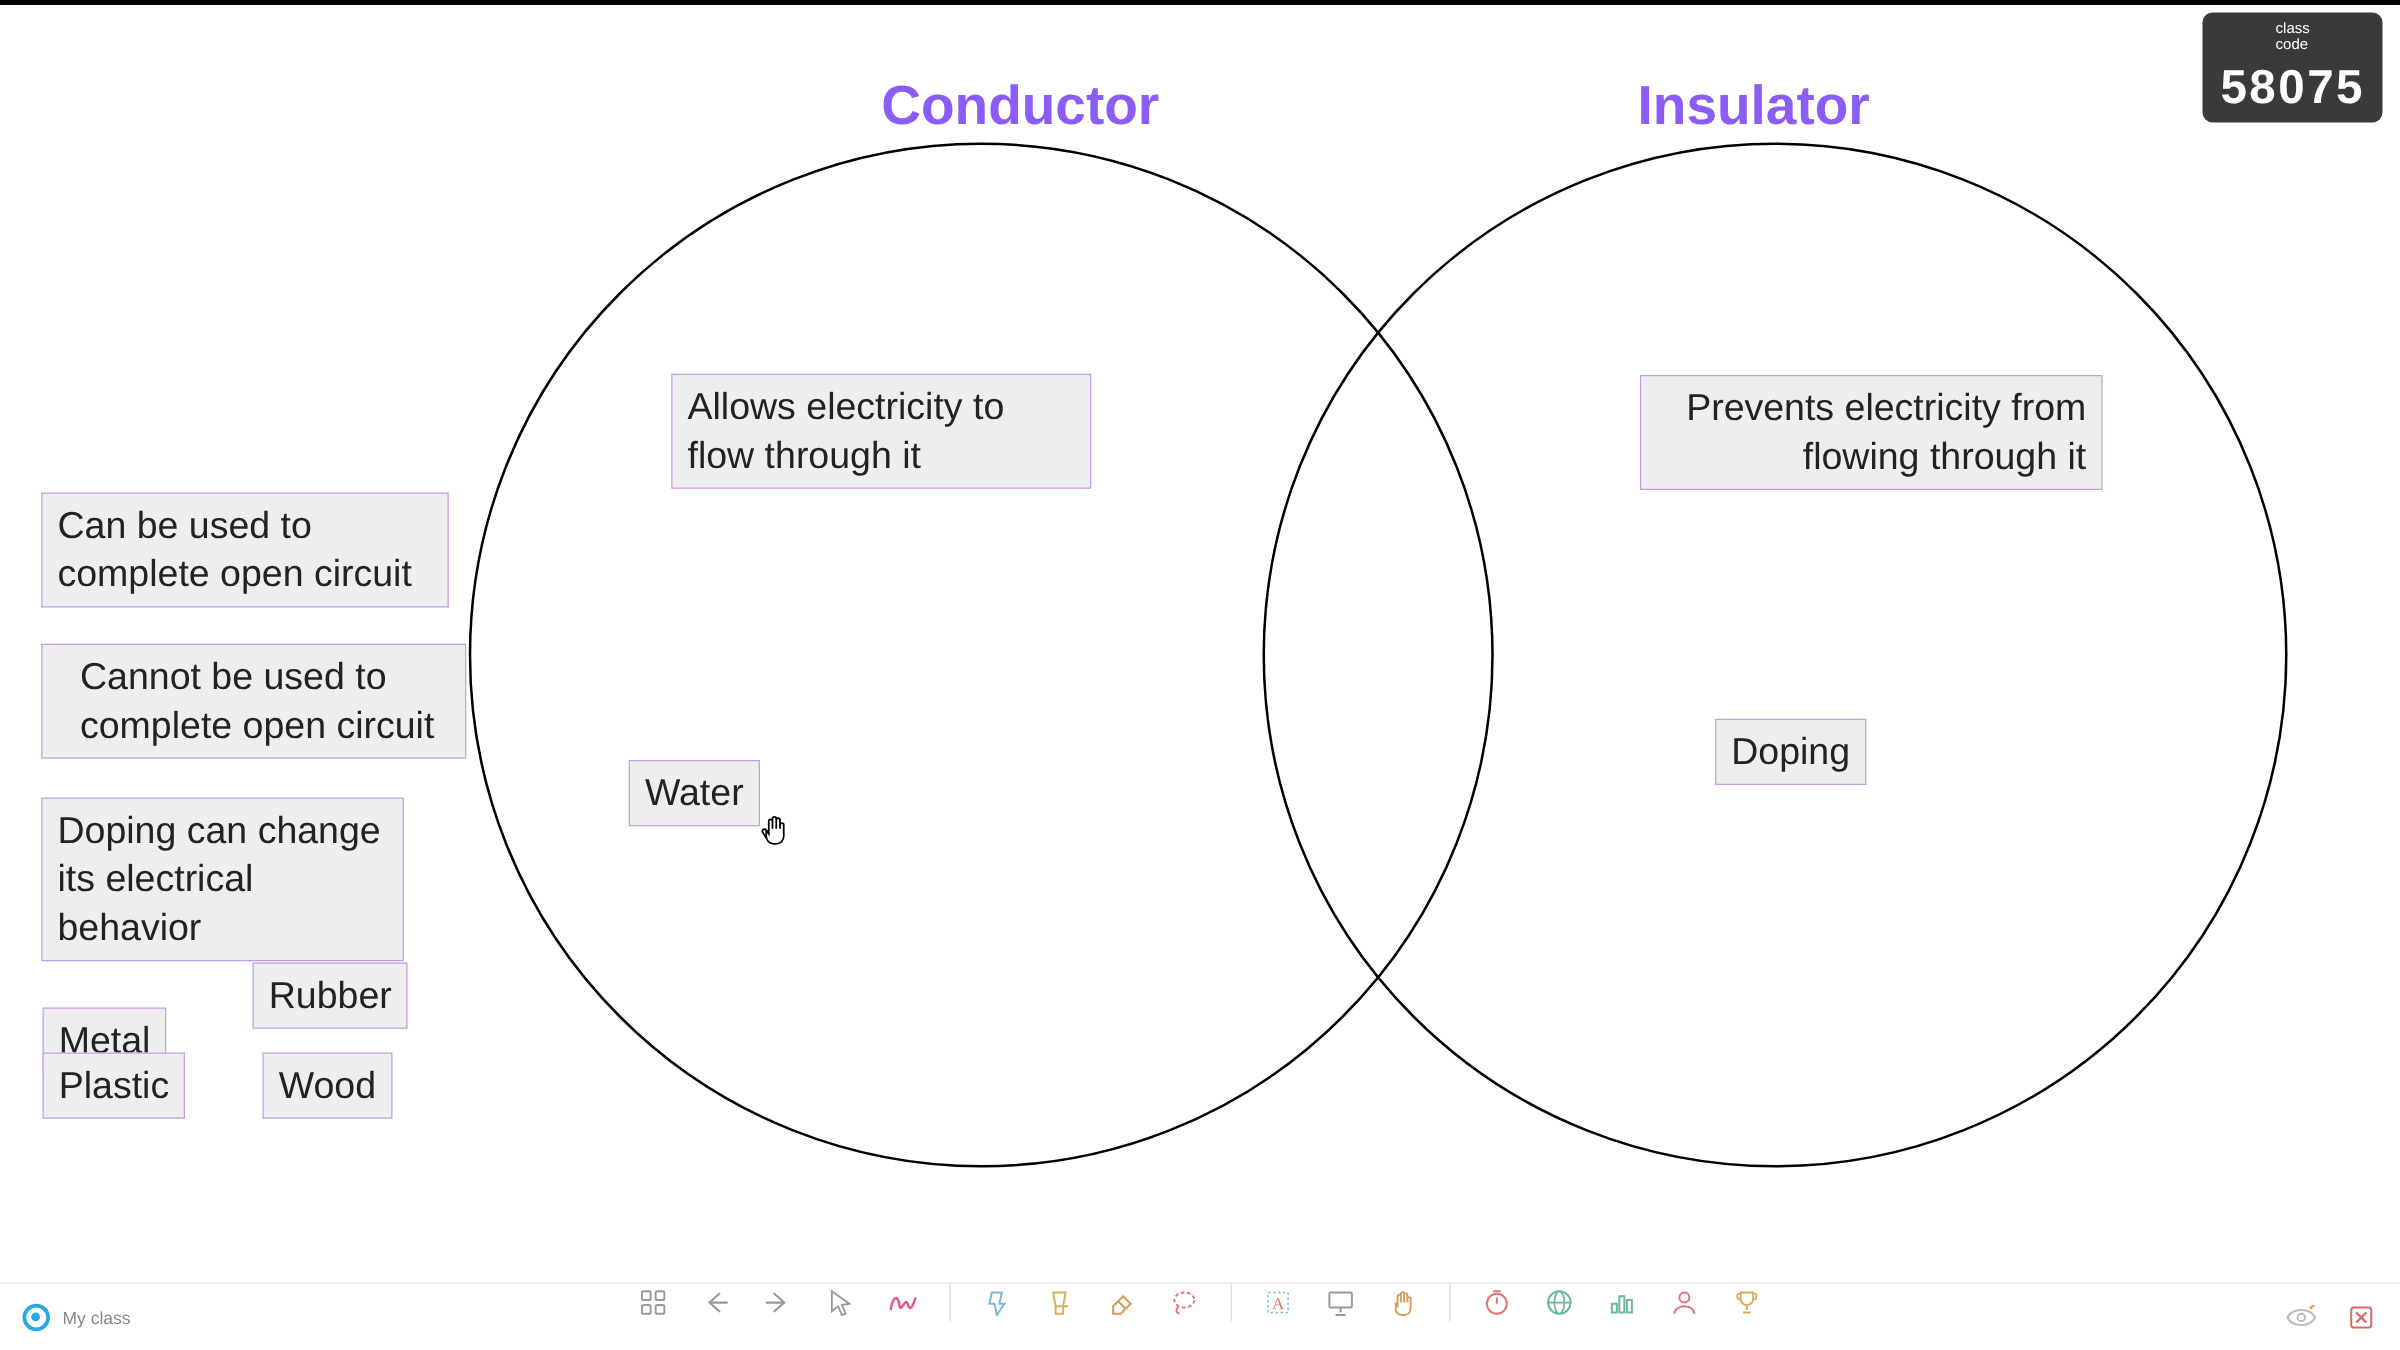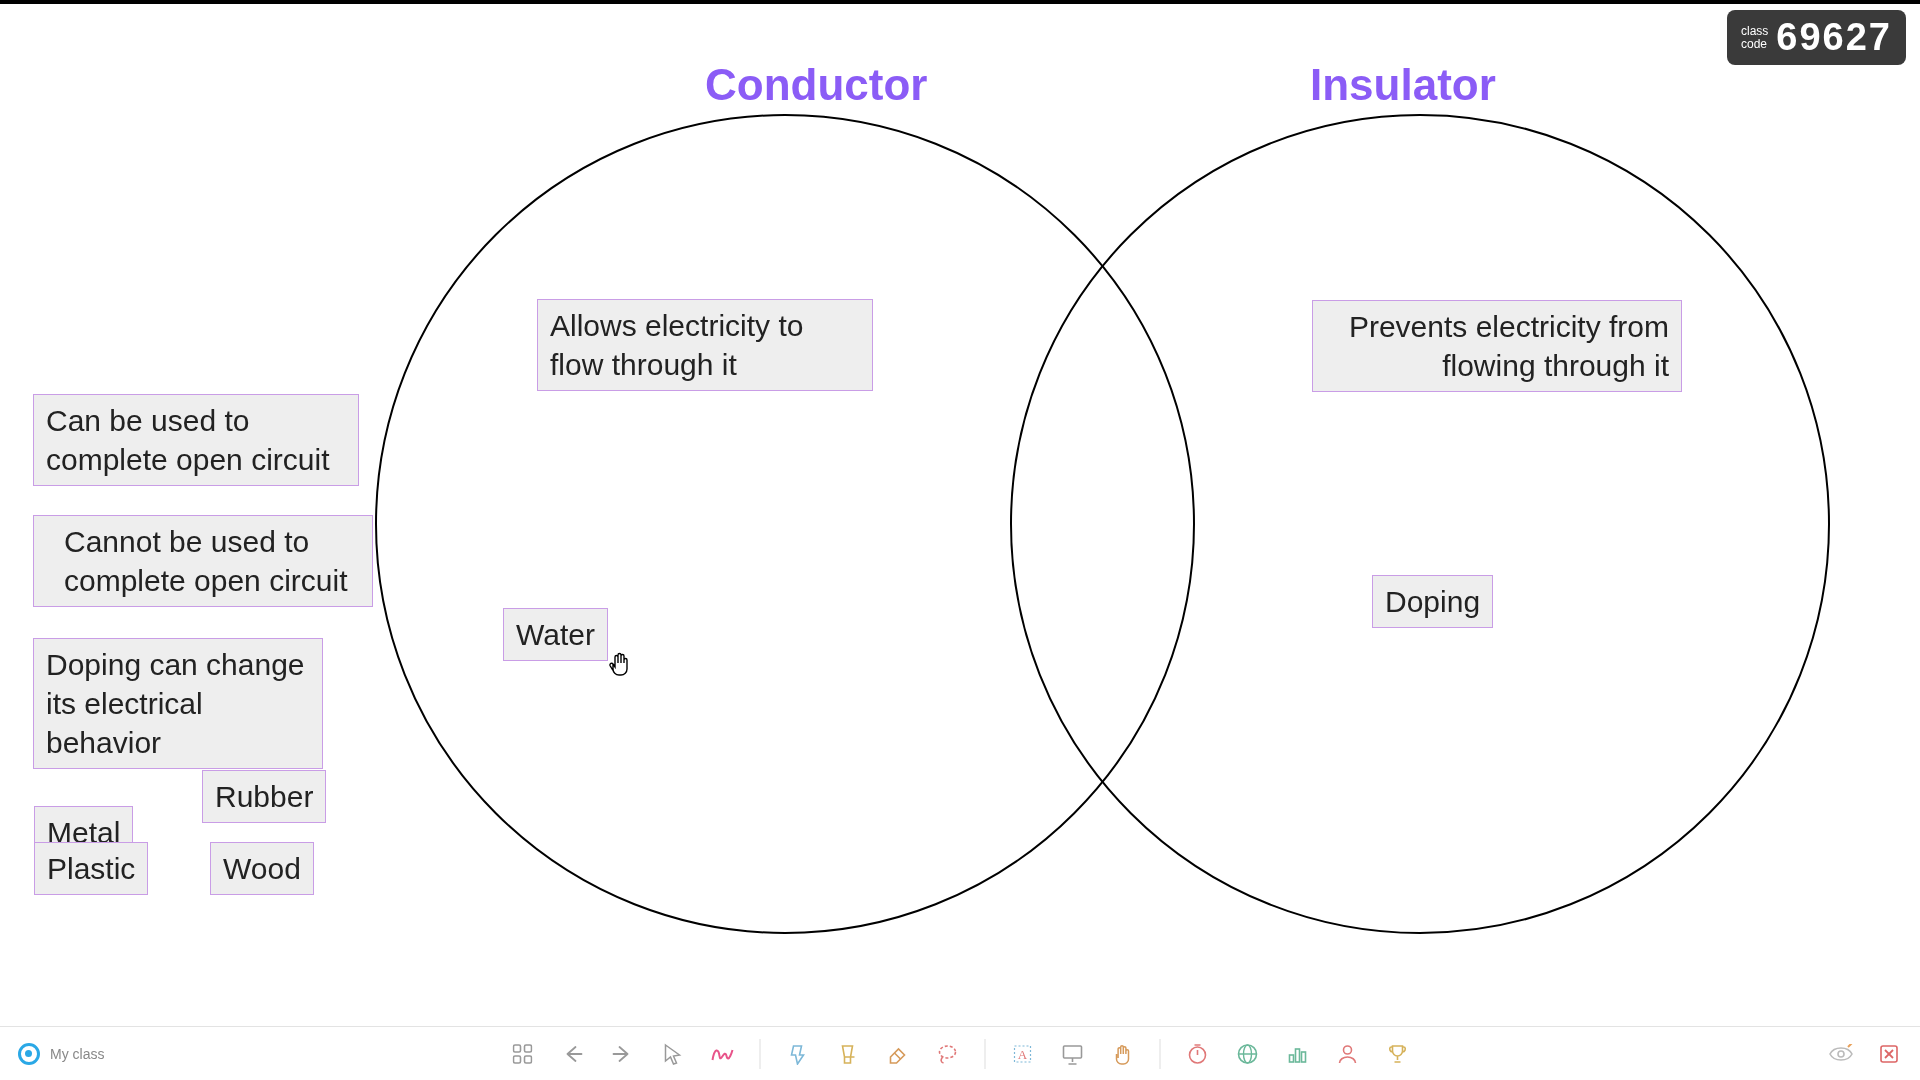--- a/index.html
+++ b/index.html
@@ -22,20 +22,21 @@
   top: 10px;
   right: 14px;
   background: #3a3a3a;
   color: #fff;
   border-radius: 8px;
   padding: 6px 14px 6px 14px;
   display: flex;
   align-items: center;
   gap: 8px;
   font-family: sans-serif;
+  flex-direction: column;
 }
 .class-code-badge .label {
   font-size: 12px;
   line-height: 1.05;
   text-align: left;
 }
 .class-code-badge .code {
   font-size: 38px;
   font-weight: 700;
   letter-spacing: 2px;
@@ -67,21 +68,20 @@
   width: 24px;
   height: 26px;
 }
 .bottombar {
   position: absolute;
   bottom: 0; left: 0; right: 0;
   height: 54px;
   border-top: 1px solid #e3e3e3;
   background: #fff;
   display: flex;
-  align-items: center;
   padding: 0 18px;
 }
 .bottombar .left {
   display: flex;
   align-items: center;
   gap: 10px;
 }
 .logo-circle {
   width: 22px;
   height: 22px;
@@ -133,21 +133,21 @@
 </head>
 <body>
 
 <div class="topbar"></div>
 
 <div class="class-code-badge">
   <div class="label">
     <div>class</div>
     <div>code</div>
   </div>
-  <div class="code">69627</div>
+  <div class="code">58075</div>
 </div>
 
 <div class="venn-title" style="left:705px; top:60px;">Conductor</div>
 <div class="venn-title" style="left:1310px; top:60px;">Insulator</div>
 
 <div class="venn-circle" style="left:375px; top:114px;"></div>
 <div class="venn-circle" style="left:1010px; top:114px;"></div>
 
 <div class="card" style="left:537px; top:299px; width:336px;">Allows electricity to flow through it</div>
 <div class="card" style="left:1312px; top:300px; width:370px;text-align:right;">Prevents electricity from flowing through it</div>

